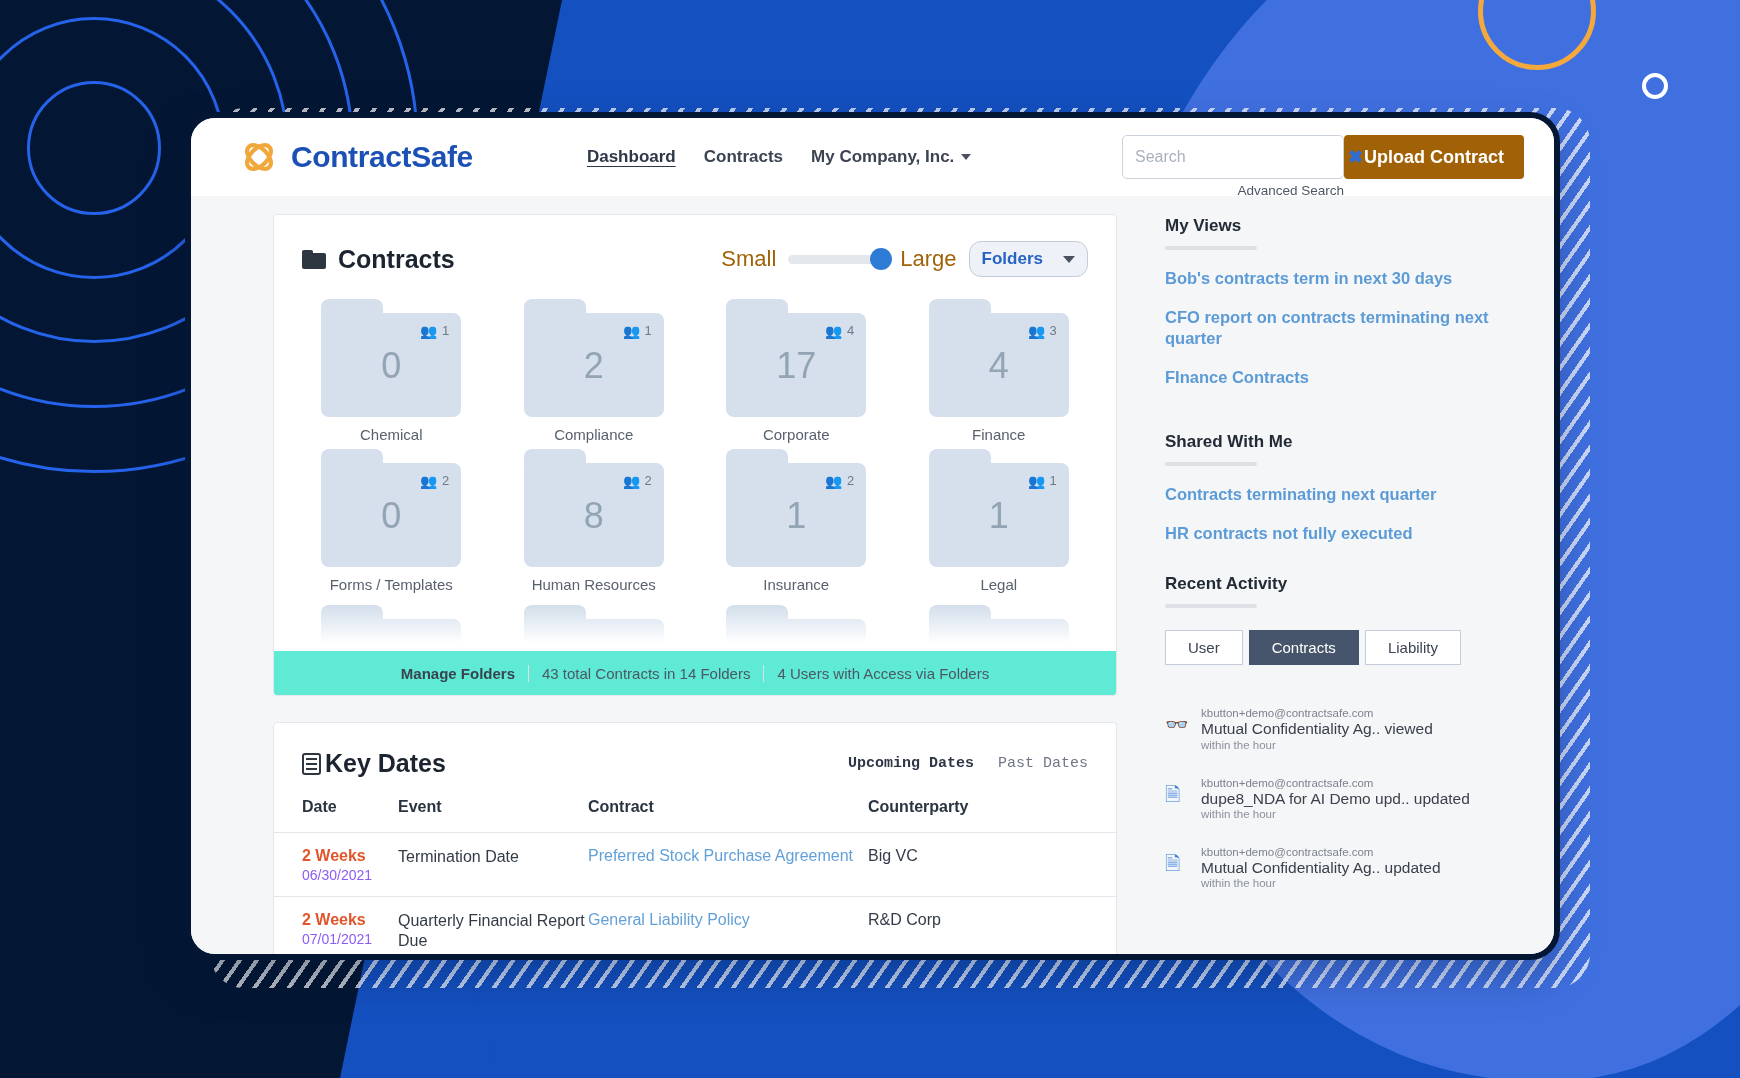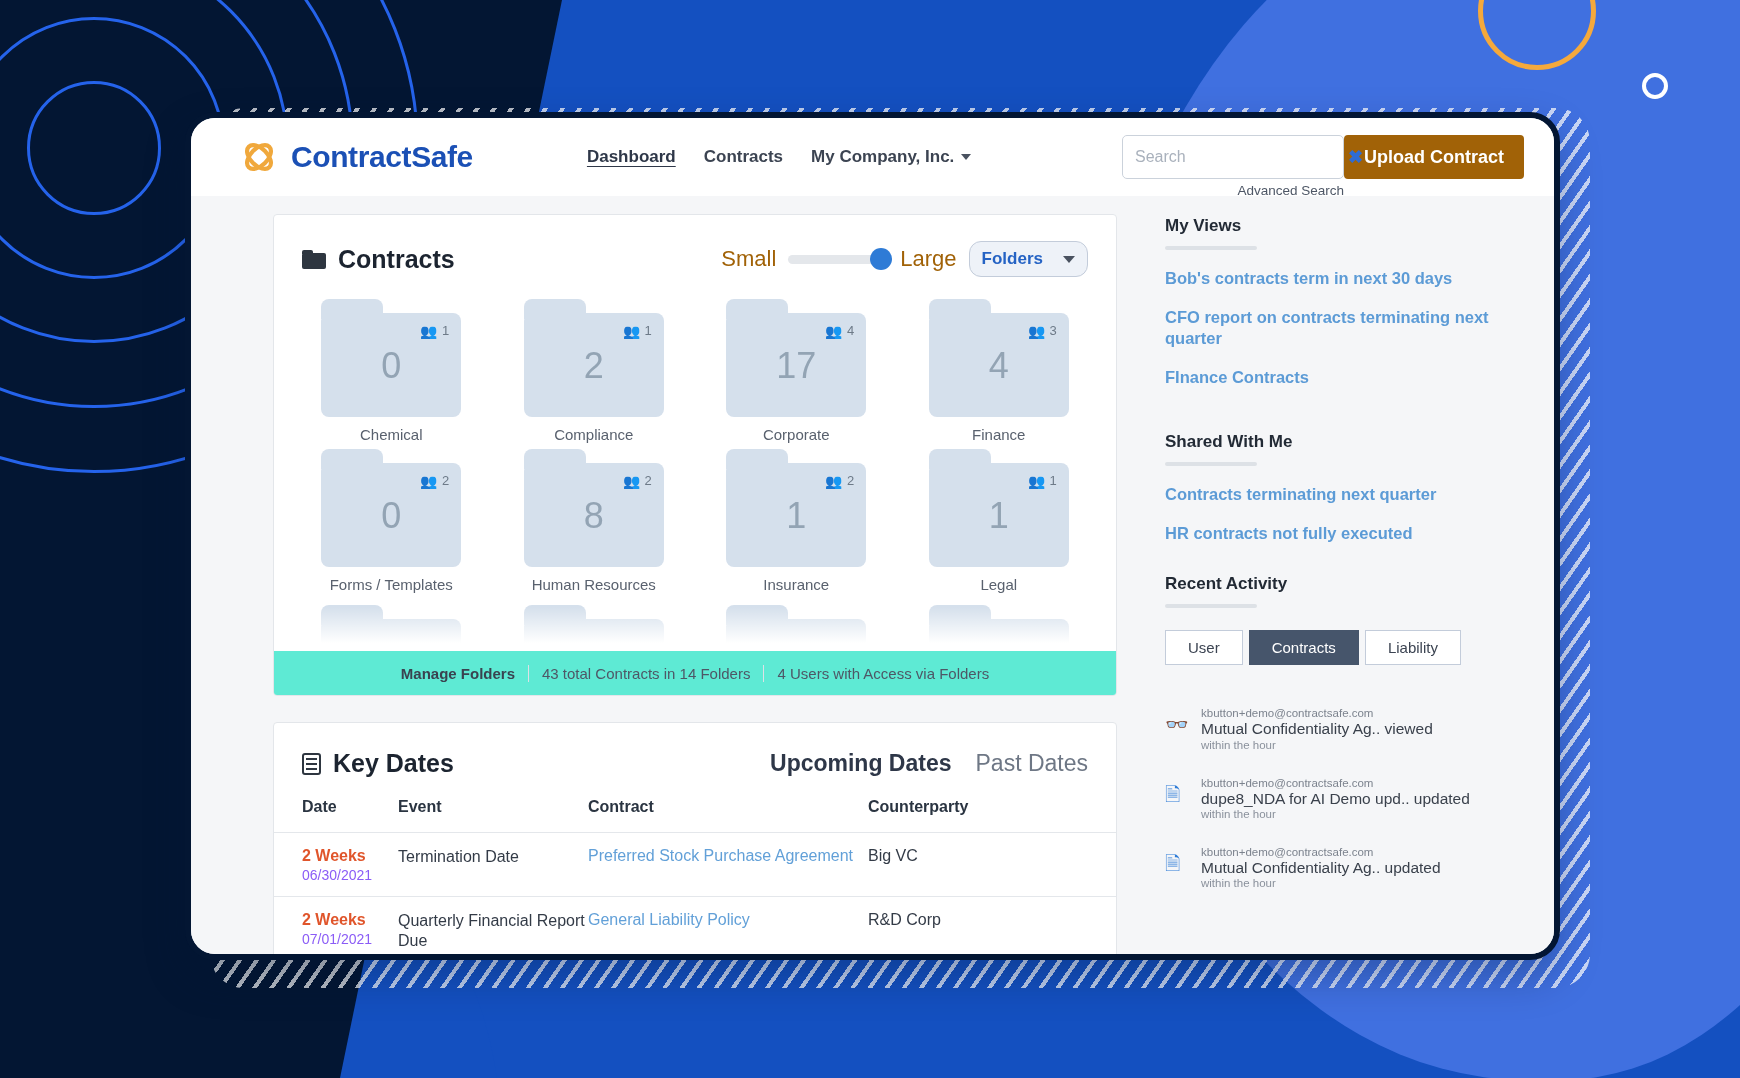--- a/index.html
+++ b/index.html
@@ -290,34 +290,34 @@
   }
   .foot-item { padding: 0 13px; border-left: 1px solid #DDE1E6; }
 
   
   .panel-keydates { margin-top: 26px; height: 262px; overflow: hidden; }
   .kd-head {
     display: flex; align-items: center;
     padding: 26px 28px 0 28px;
   }
   .kd-title {
-    display: flex; align-items: center; gap: 12px;
+    display: flex; align-items: center; gap: 4px;
     font-size: 25px; font-weight: bold; color: #1C2430;
   }
   .cal-icon {
     width: 19px; height: 22px; border: 2px solid #2E3640;
     border-radius: 3px; position: relative; flex: none;
   }
   .cal-icon::before {
     content:''; position: absolute; left: 2px; right: 2px; top: 3px;
     height: 2px; background: #2E3640;
     box-shadow: 0 5px 0 #2E3640, 0 10px 0 #2E3640;
   }
   .kd-tabs { margin-left: auto; display: flex; gap: 24px; }
-  .kd-tab { font-size: 23px; color: #6E7785; cursor: pointer; }
+  .kd-tab { font-size: 15px; color: #6E7785; cursor: pointer; font-family: Liberation Mono, monospace; }
   .kd-tab.active { color: #2E3748; font-weight: bold; }
 
   table.kd-table { width: 100%; border-collapse: collapse; margin-top: 20px; }
   table.kd-table th {
     text-align: left;
     font-size: 16px; color: #2A3441; font-weight: bold;
     padding: 0 0 16px 0;
     border-bottom: 1px solid #E4E7EB;
   }
   table.kd-table td {

